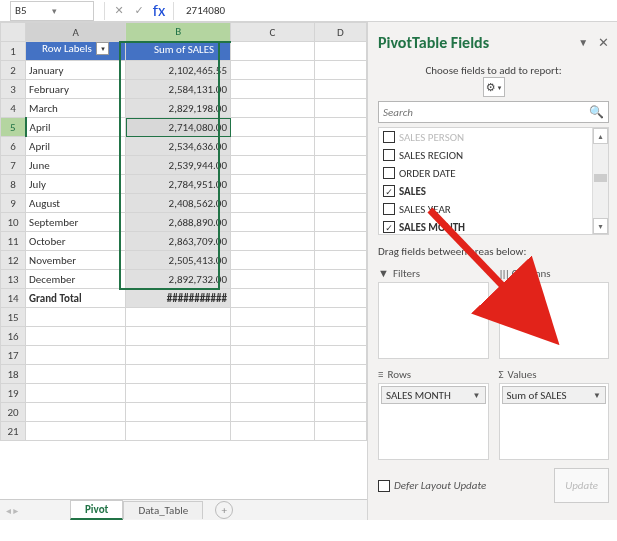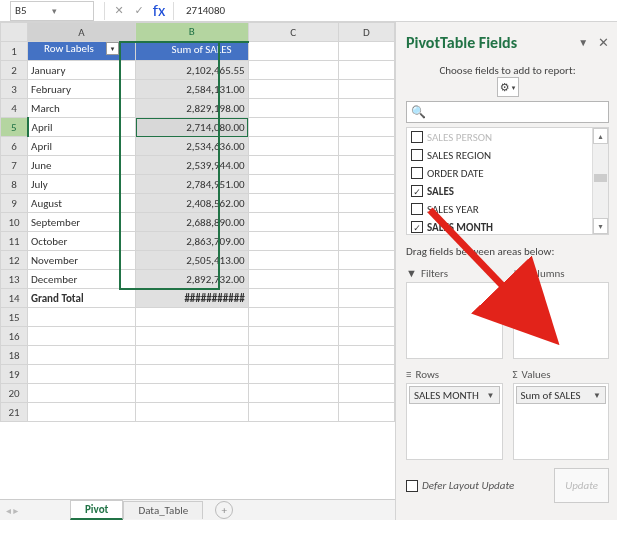--- a/index.html
+++ b/index.html
@@ -40,21 +40,21 @@
 td.gt-b { background: #e0e0e0; text-align: right; font-weight: bold; }
 .sel-border { position: absolute; border: 2px solid #217346; pointer-events: none; }
 
 .sheet-tabs { height: 21px; border-top: 1px solid #ccc; background: #f3f3f3; display: flex; align-items: center; padding-left: 70px; }
 .sheet-tabs .nav { position: absolute; left: 6px; display: flex; gap: 3px; color: #bbb; font-size: 10px; }
 .tab { padding: 2px 14px; border: 1px solid #ccc; border-bottom: none; background: #fff; font-size: 11px; color: #217346; }
 .tab.active { background: #fff; border-bottom: 2px solid #217346; font-weight: bold; color: #217346; }
 .tab.inactive { background: #f0f0f0; color: #555; text-align: right; }
 .tab-plus { width: 18px; height: 18px; border: 1px solid #bbb; border-radius: 50%; margin-left: 12px; display: flex; align-items: center; justify-content: center; color: #888; font-size: 11px; }
 
-.pane { width: 222px; background: #f3f2f1; border-left: 1px solid #d4d4d4; display: flex; flex-direction: column; padding: 6px 8px 6px 10px; }
+.pane { width: 250px; background: #f3f2f1; border-left: 1px solid #d4d4d4; display: flex; flex-direction: column; padding: 6px 8px 6px 10px; }
 .pane-hdr { display: flex; align-items: center; justify-content: space-between; height: 28px; }
 .pane-title { color: #217346; font-size: 16px; font-weight: 600; }
 .pane-hdr-r { display: flex; gap: 10px; align-items: center; color: #666; }
 .pane-sub { display: flex; justify-content: space-between; align-items: center; margin: 8px 0 4px; color: #444; flex-direction: column; }
 .gear-btn { width: 22px; height: 20px; border: 1px solid #bbb; background: #fff; display: flex; align-items: center; justify-content: center; font-size: 11px; gap: 2px; }
 .search-box { display: flex; align-items: center; border: 1px solid #b5b5b5; background: #fff; height: 22px; padding: 0 4px; margin-bottom: 4px; }
 .search-box input { flex: 1; border: none; outline: none; font-size: 11px; font-style: italic; color: #888; background: transparent; }
 .search-box .mag { color: #888; font-size: 12px; }
 
 .field-list { border: 1px solid #d4d4d4; background: #fff; height: 108px; position: relative; display: flex; }
@@ -221,20 +221,27 @@
               <td></td>
             </tr>
             <tr>
               <th class="rowh">16</th>
               <td></td>
               <td></td>
               <td></td>
               <td></td>
             </tr>
             <tr>
+              <th class="rowh">17</th>
+              <td></td>
+              <td></td>
+              <td></td>
+              <td></td>
+            </tr>
+            <tr>
               <th class="rowh">18</th>
               <td></td>
               <td></td>
               <td></td>
               <td></td>
             </tr>
             <tr>
               <th class="rowh">19</th>
               <td></td>
               <td></td>
@@ -276,20 +283,21 @@
       </div>
     </div>
     <div class="pane-sub">
       <span>Choose fields to add to report:</span>
       <div class="gear-btn">
           <span>⚙</span>
           <span style="font-size:7px;">▾</span>
         </div>
     </div>
     <div class="search-box">
+      <input placeholder="Search" style="">
       <span class="mag">🔍</span>
     </div>
     <div class="field-list">
       <div class="field-scroll" id="fields">
           <div class="field-item cut">
             <span class="chk"></span>
             <span style="">SALES PERSON</span>
           </div>
           <div class="field-item">
             <span class="chk"></span>

